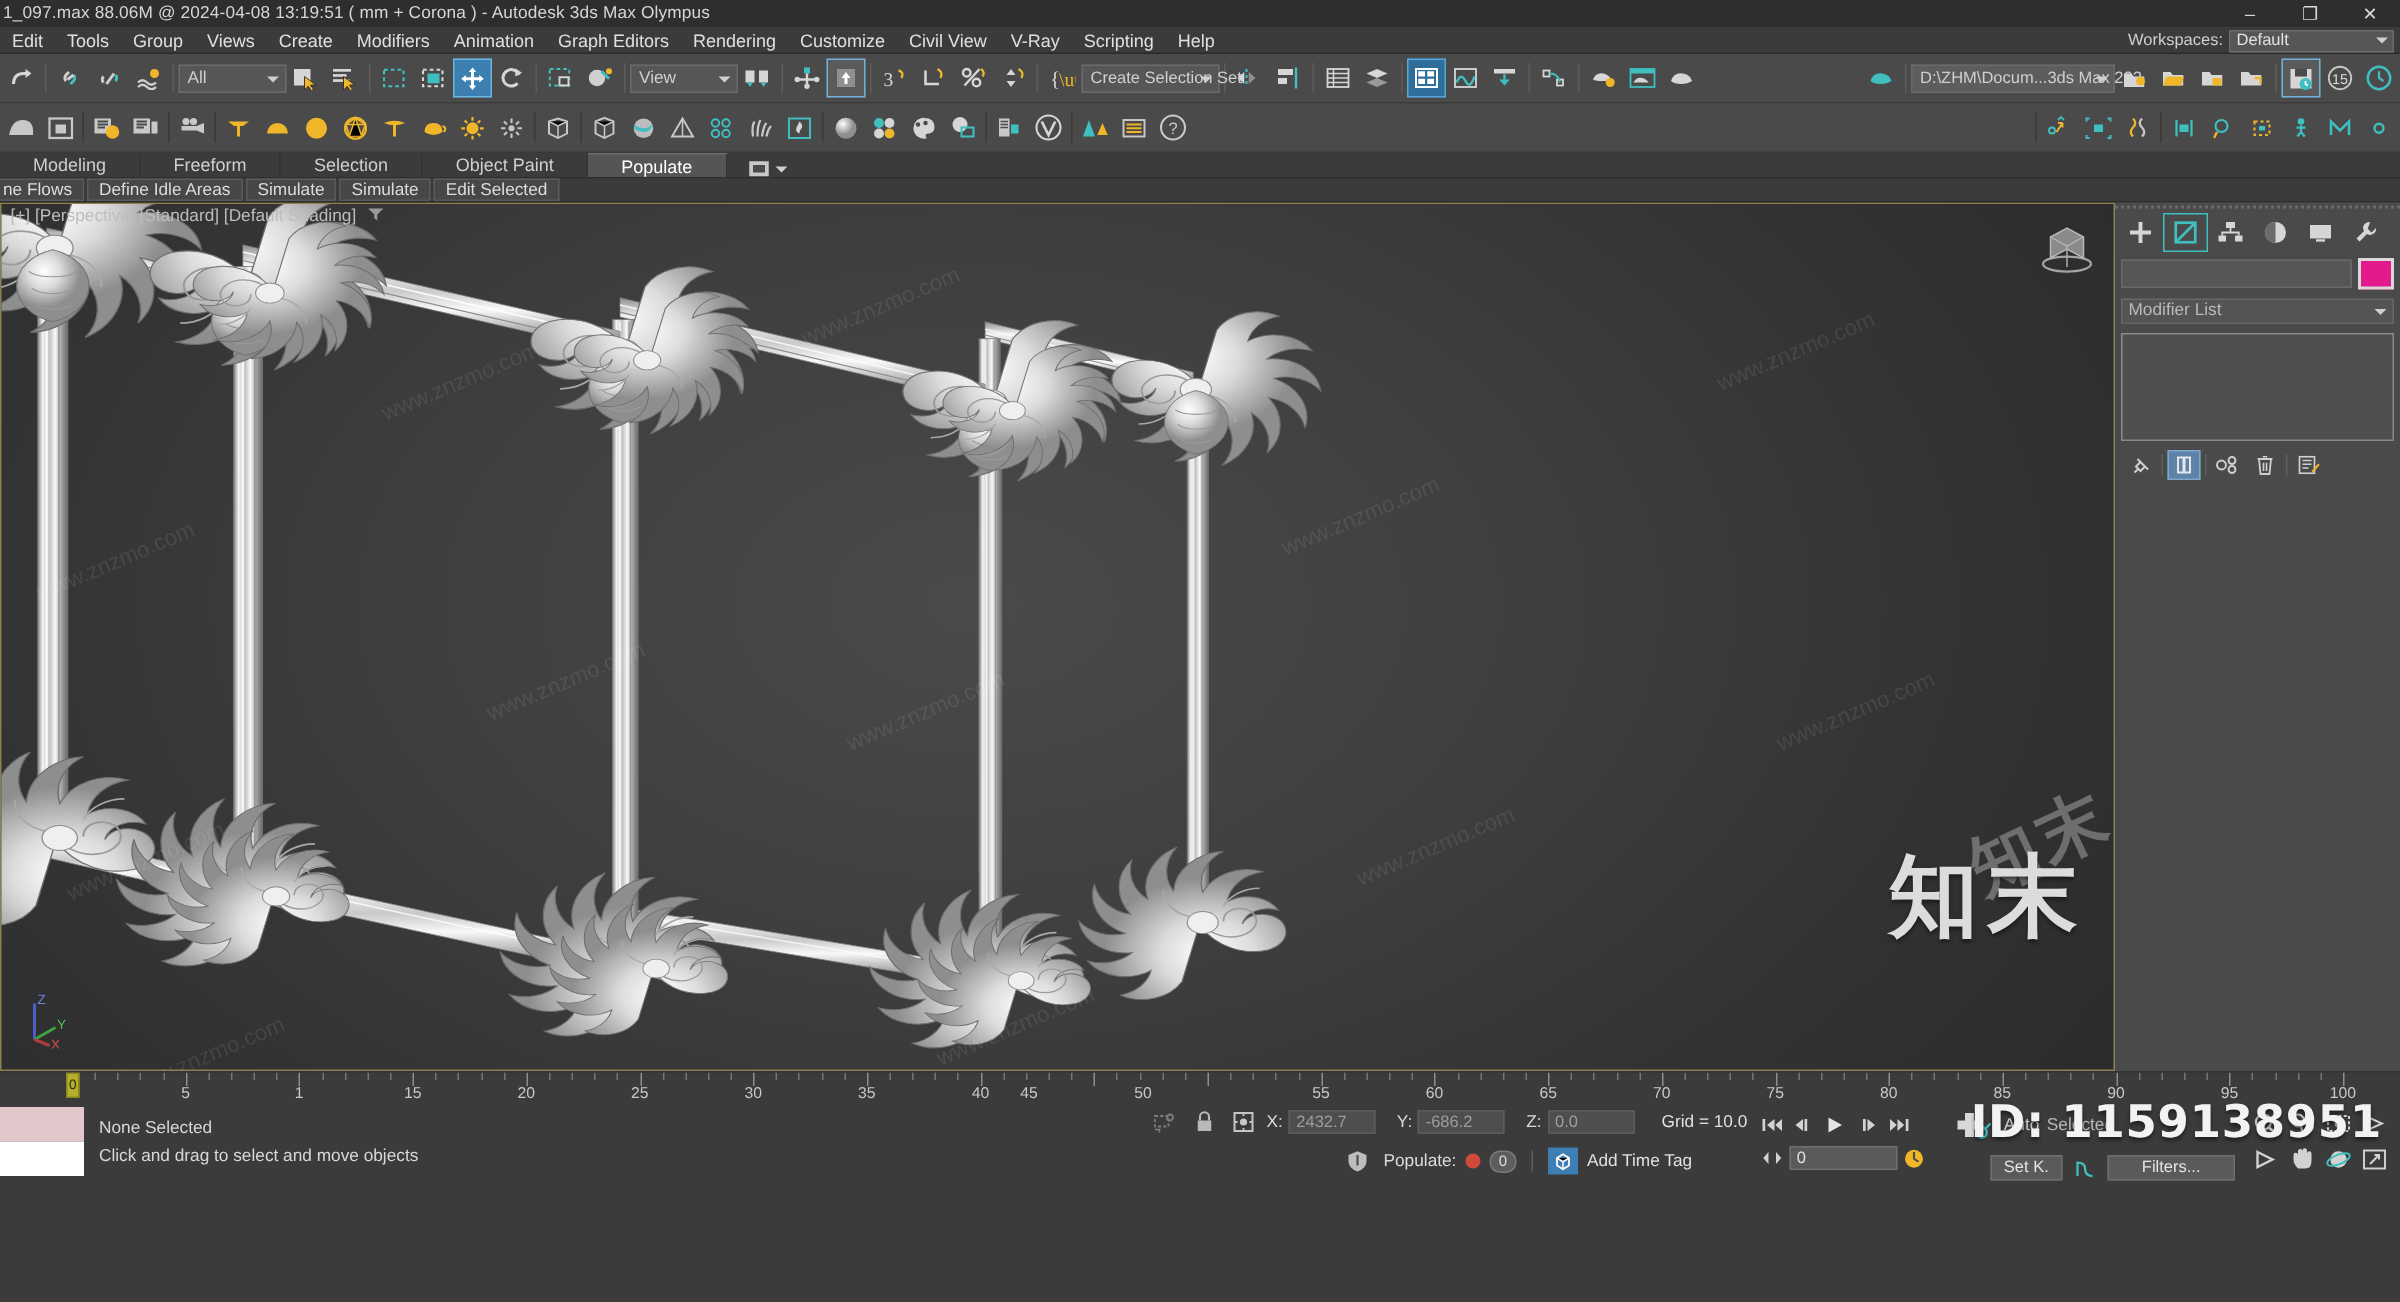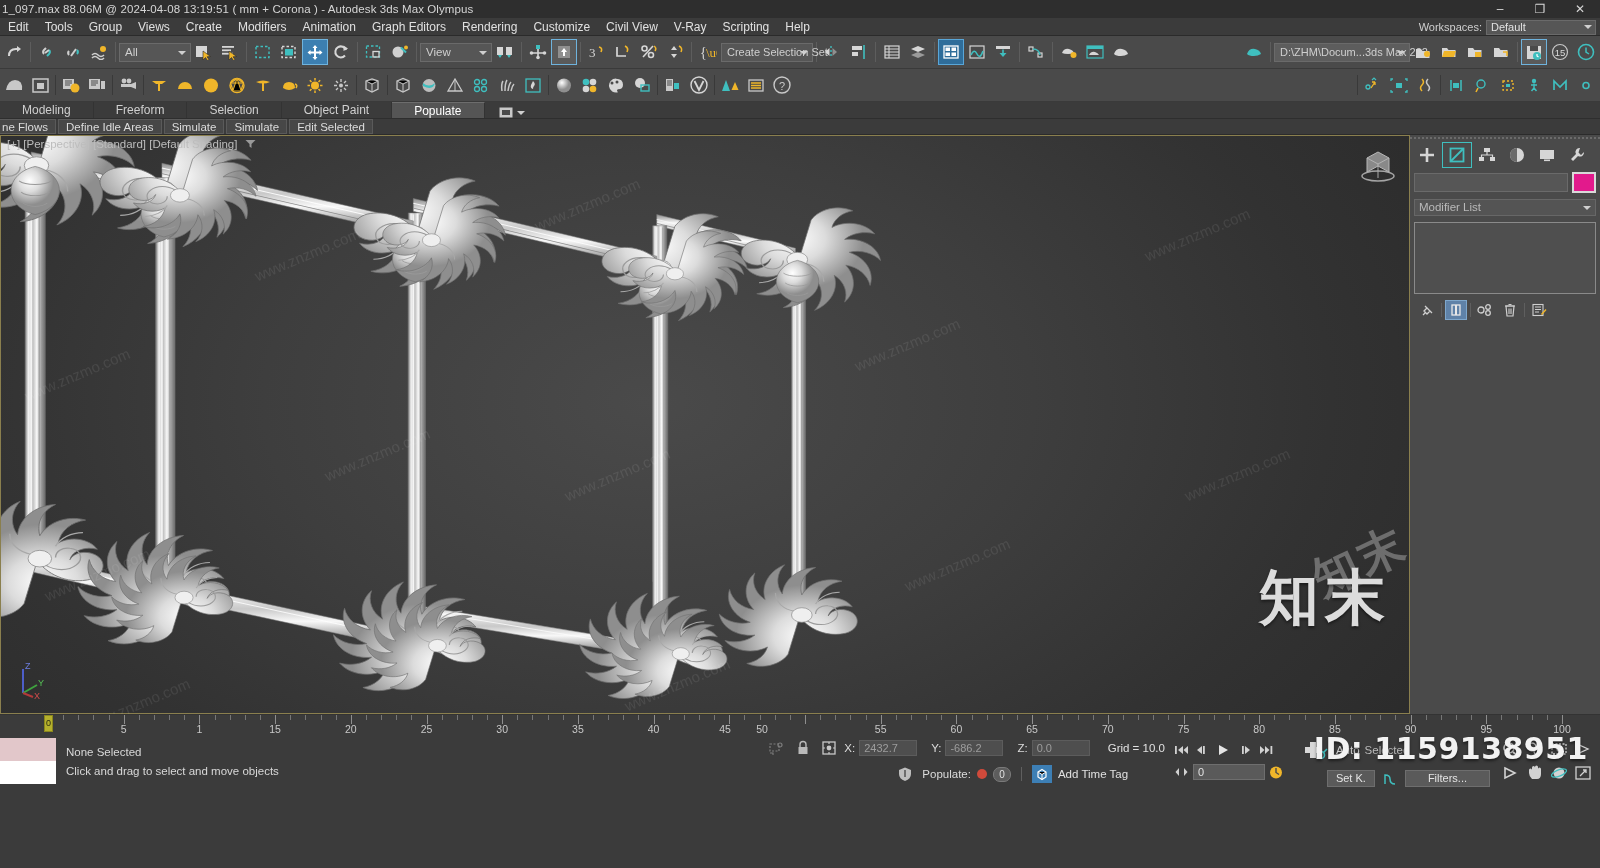--- a/index.html
+++ b/index.html
@@ -1120,21 +1120,21 @@
       <div class="tick min" style="left: 608.18px;"></div>
       <div class="tick min" style="left: 623.32px;"></div>
       <div class="tick min" style="left: 638.46px;"></div>
       <div class="tick maj" style="left: 653.6px;"></div>
       <div class="tlabel" style="left: 653.6px;">40</div>
       <div class="tick min" style="left: 668.74px;"></div>
       <div class="tick min" style="left: 683.88px;"></div>
       <div class="tick min" style="left: 699.02px;"></div>
       <div class="tick min" style="left: 714.16px;"></div>
       <div class="tick maj" style="left: 729.3px;"></div>
-      <div class="tlabel" style="left: 725px;">45</div>
+      <div class="tlabel" style="left: 686px;">45</div>
       <div class="tick min" style="left: 744.44px;"></div>
       <div class="tick min" style="left: 759.58px;"></div>
       <div class="tick min" style="left: 774.72px;"></div>
       <div class="tick min" style="left: 789.86px;"></div>
       <div class="tick maj" style="left: 805px;"></div>
       <div class="tlabel" style="left: 762px;">50</div>
       <div class="tick min" style="left: 820.14px;"></div>
       <div class="tick min" style="left: 835.28px;"></div>
       <div class="tick min" style="left: 850.42px;"></div>
       <div class="tick min" style="left: 865.56px;"></div>

